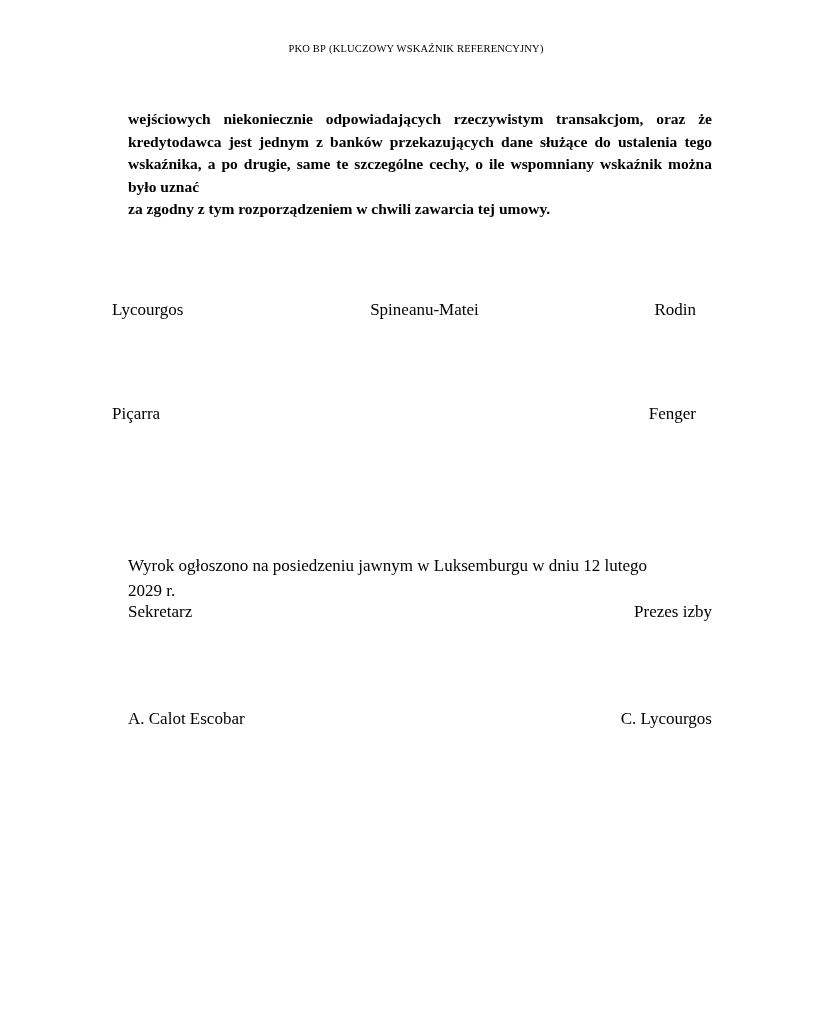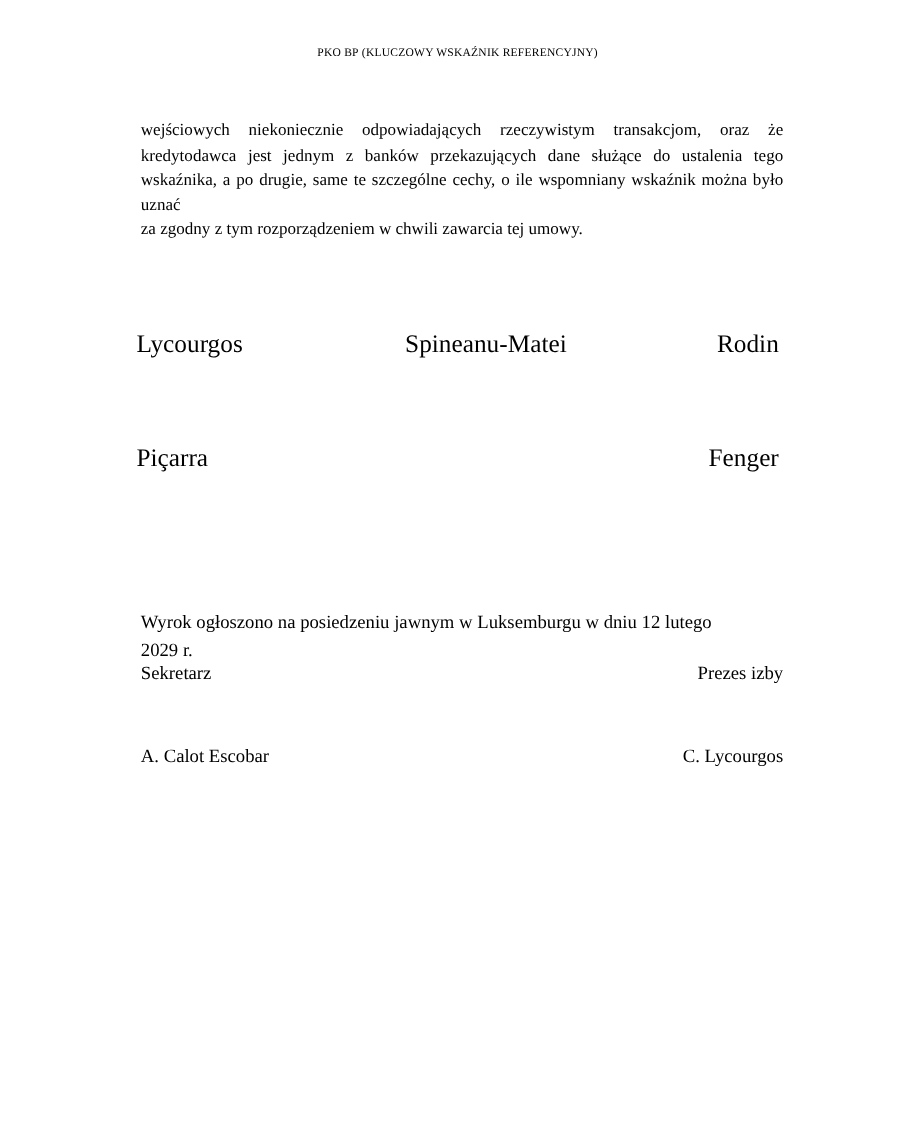--- a/index.html
+++ b/index.html
@@ -36,35 +36,35 @@
     font-variant: normal;
   }
   .content {
     position: absolute;
     left: 128px;
     width: 584px;
     top: 108px;
   }
   .body-para {
     font-size: 15.5px;
-    font-weight: normal;
+    font-weight: bold;
     line-height: 22.5px;
     text-align: justify;
     text-justify: inter-word;
     margin: 0;
   }
   .body-para > span.last-line {
     display: block;
     text-align-last: left;
   }
   .judges-row {
     position: absolute;
-    left: 124px;
+    left: 112px;
     width: 584px;
-    font-size: 23px;
+    font-size: 17px;
     display: flex;
     justify-content: space-between;
     align-items: baseline;
   }
   .judges-row-1 { top: 300px; }
   .judges-row-2 { top: 404px; align-items: center; }
   .judge {
     white-space: nowrap;
   }
   .judge-center {
@@ -90,21 +90,21 @@
   .sign-row {
     position: absolute;
     left: 128px;
     width: 584px;
     font-size: 17px;
     display: flex;
     justify-content: space-between;
     align-items: baseline;
   }
   .sign-roles { top: 566px; margin-top: 36px; }
-  .sign-names { top: 678px; }
+  .sign-names { top: 709px; }
   .sign-cell { white-space: nowrap; }
 </style>
 </head>
 <body>
 
 <div class="page">
 
   <div class="header">
     <span class="header-main">PKO BP</span><span> </span><span>(KLUCZOWY WSKAŹNIK REFERENCYJNY)</span>
   </div>

